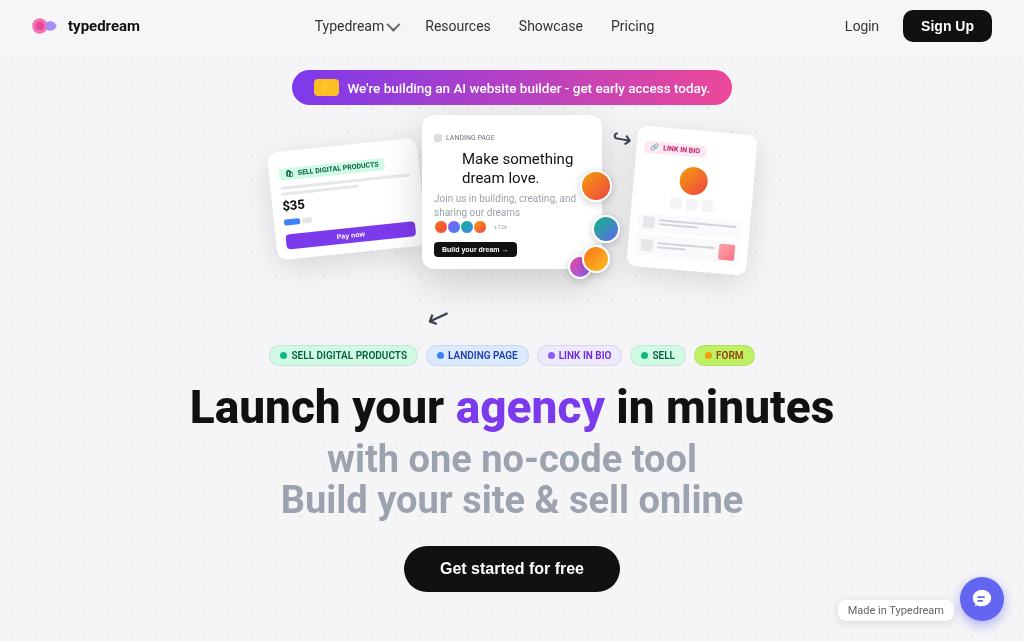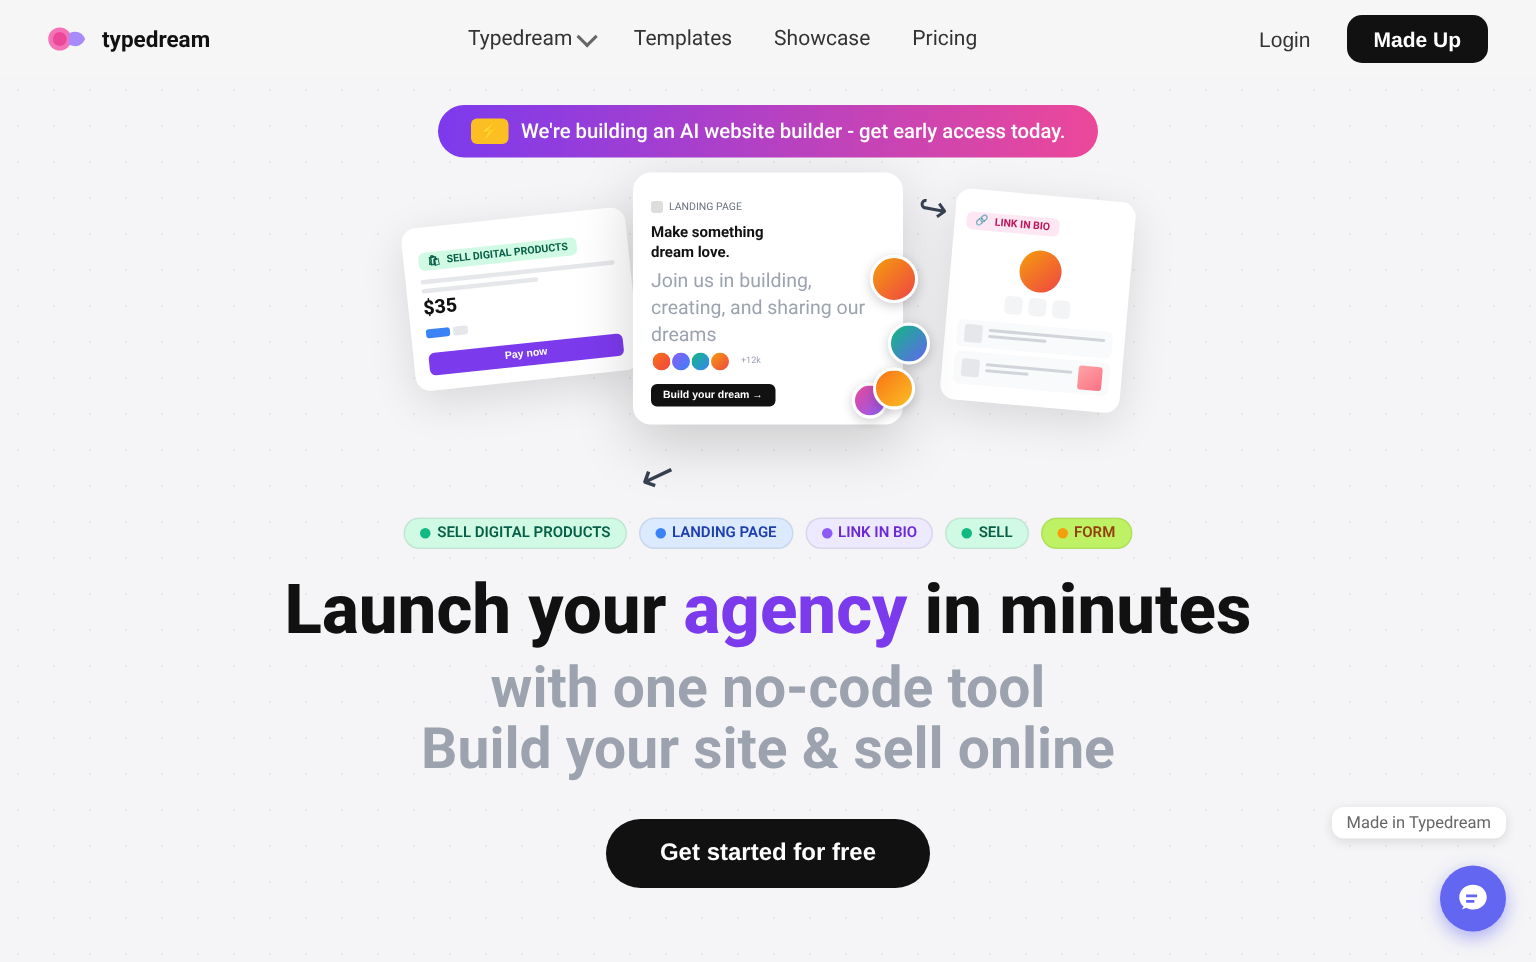--- a/index.html
+++ b/index.html
@@ -201,28 +201,29 @@
       color: #6b7280;
       margin-bottom: 8px;
     }
     .tag-icon-sm {
       width: 8px;
       height: 8px;
       background: #ddd;
       border-radius: 2px;
     }
     .card-center h2 {
-      font-size: 10px;
-      font-weight: 700;
+      font-size: 15px;
+      font-weight: 400;
       color: #111;
       line-height: 1.25;
       margin-bottom: 4px;
+      margin-left: 28px;
     }
     .card-center p {
-      font-size: 13px;
+      font-size: 10px;
       color: #9ca3af;
       line-height: 1.4;
       margin-bottom: 0;
     }
     .avatars-row {
       display: flex;
       align-items: center;
       gap: 3px;
       margin-bottom: 8px;
     }
@@ -403,23 +404,23 @@
       cursor: pointer;
     }
 
     
     .chat-bubble {
       position: fixed;
       bottom: 20px;
       right: 20px;
       z-index: 100;
       display: flex;
-      flex-direction: column;
+      flex-direction: row;
       align-items: flex-end;
-      gap: 18px;
+      gap: 6px;
     }
     .made-in-badge {
       background: white;
       border-radius: 8px;
       padding: 4px 10px;
       font-size: 11px;
       color: #666;
       box-shadow: 0 2px 8px rgba(0,0,0,0.12);
     }
     .chat-icon {
@@ -447,33 +448,33 @@
     </svg>
     <span>typedream</span>
   </a>
 
   <div class="nav-center">
     <div class="nav-item">
       <span>Typedream</span>
       <span class="chevron"></span>
     </div>
     <div class="nav-item">
-      <span>Templates</span>
+      <span>Resources</span>
     </div>
     <div class="nav-item">
       <span>Showcase</span>
     </div>
     <div class="nav-item">
       <span>Pricing</span>
     </div>
   </div>
 
   <div class="nav-right">
     <button class="btn-login">Login</button>
-    <button class="btn-signup">Made Up</button>
+    <button class="btn-signup">Sign Up</button>
   </div>
 </nav>
 
 <div class="banner-wrap">
   <div class="banner">
     <span class="banner-bolt">⚡</span>
     <span>We're building an AI website builder - get early access today.</span>
   </div>
 </div>
 

